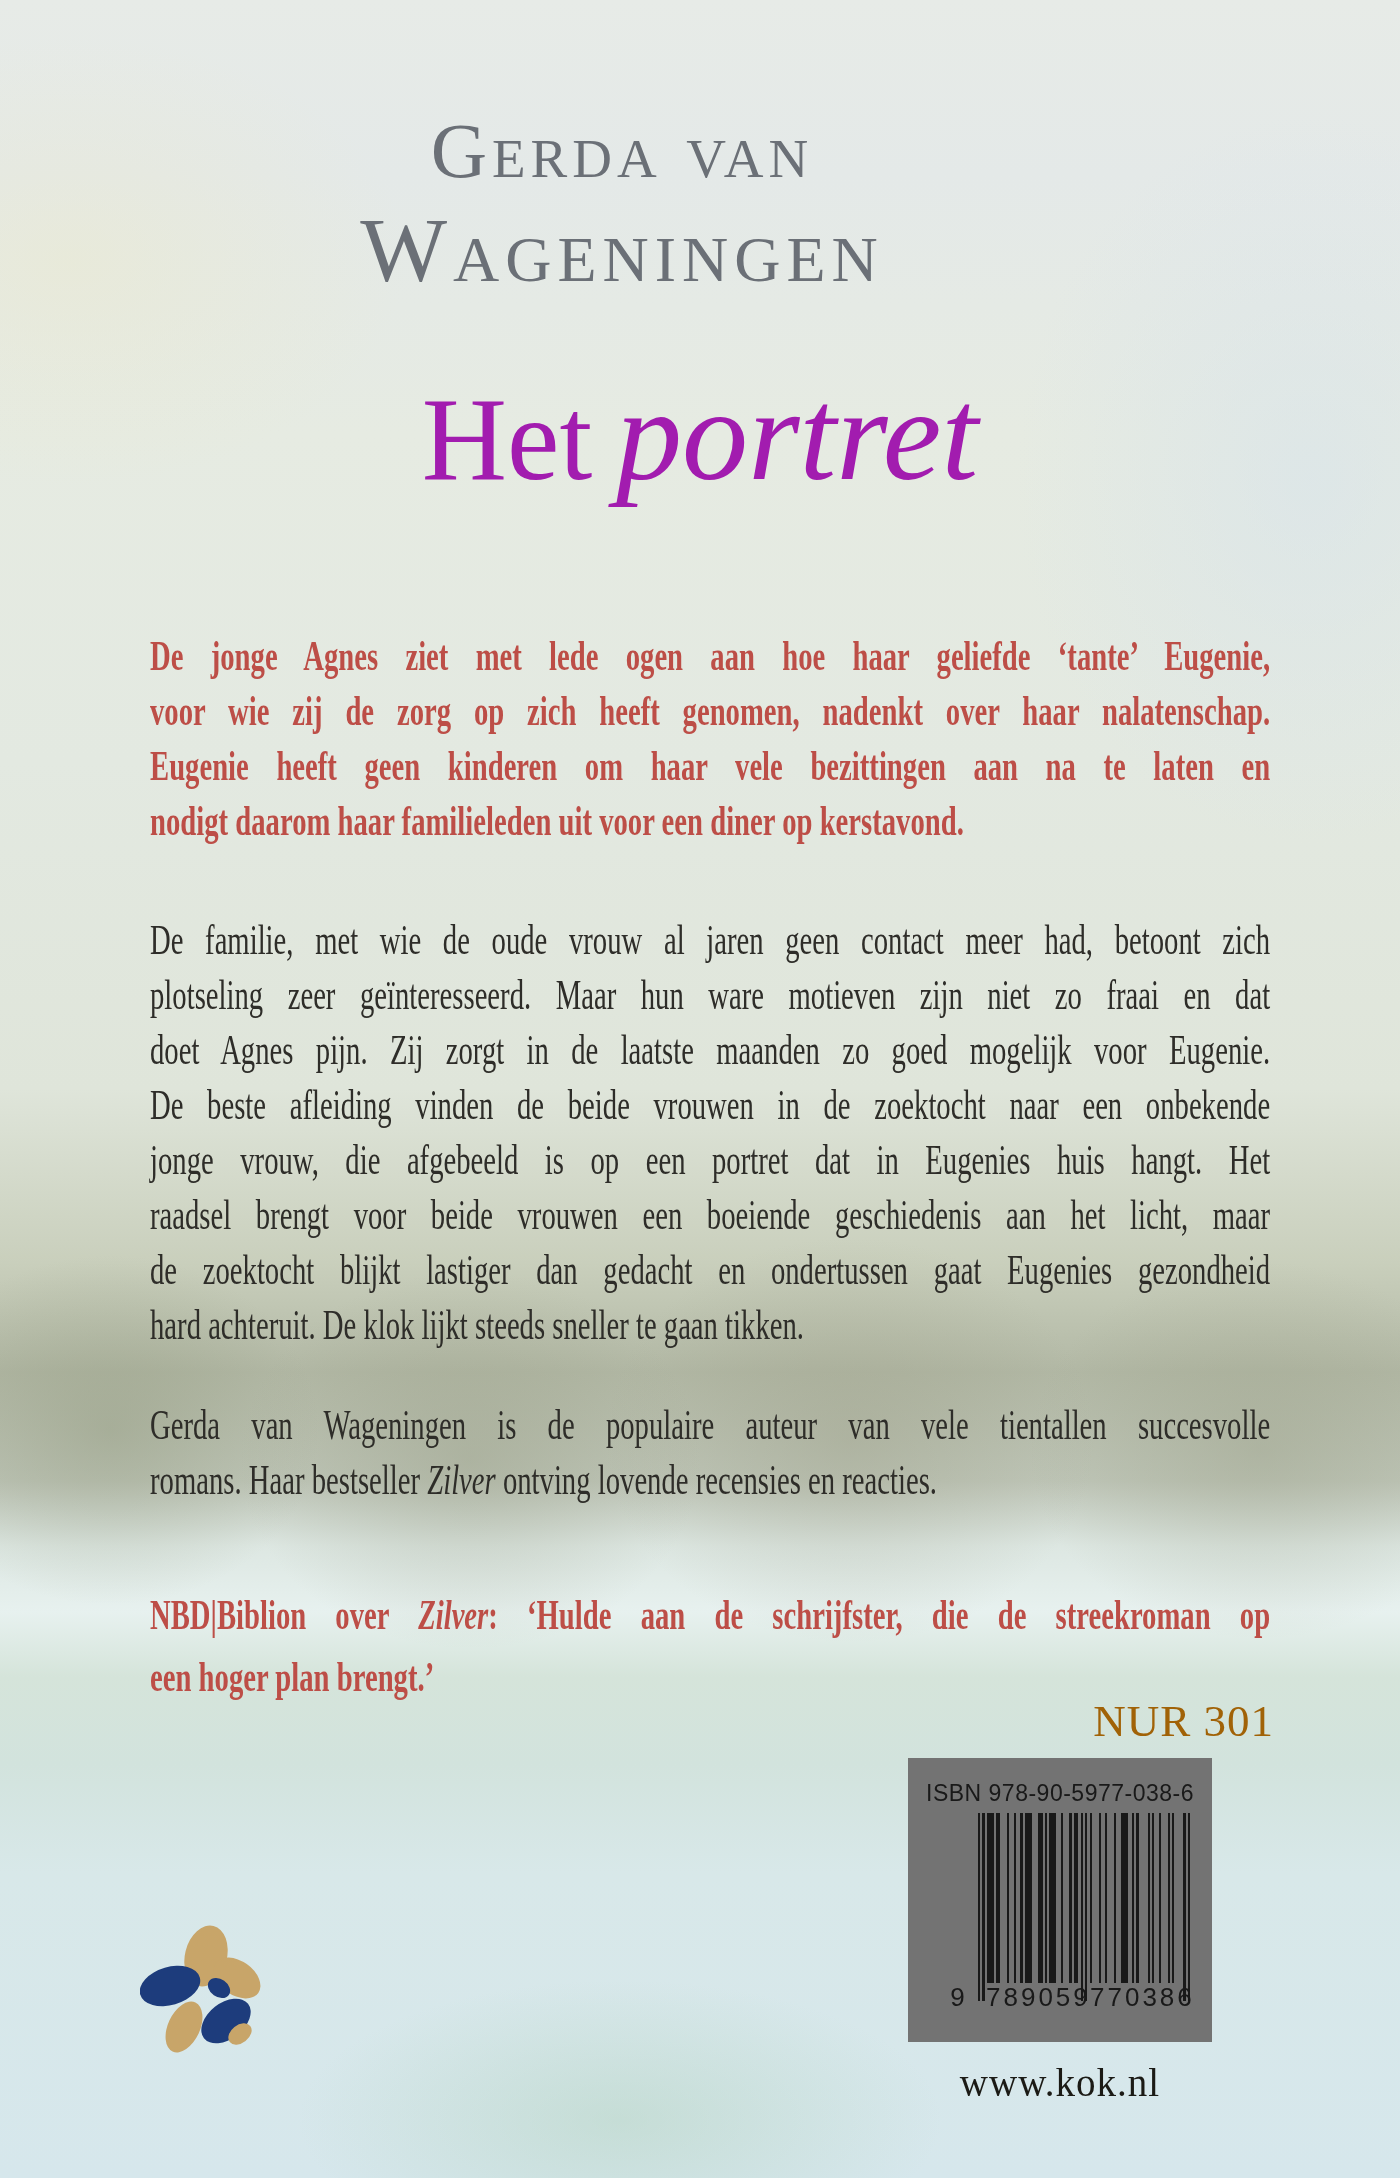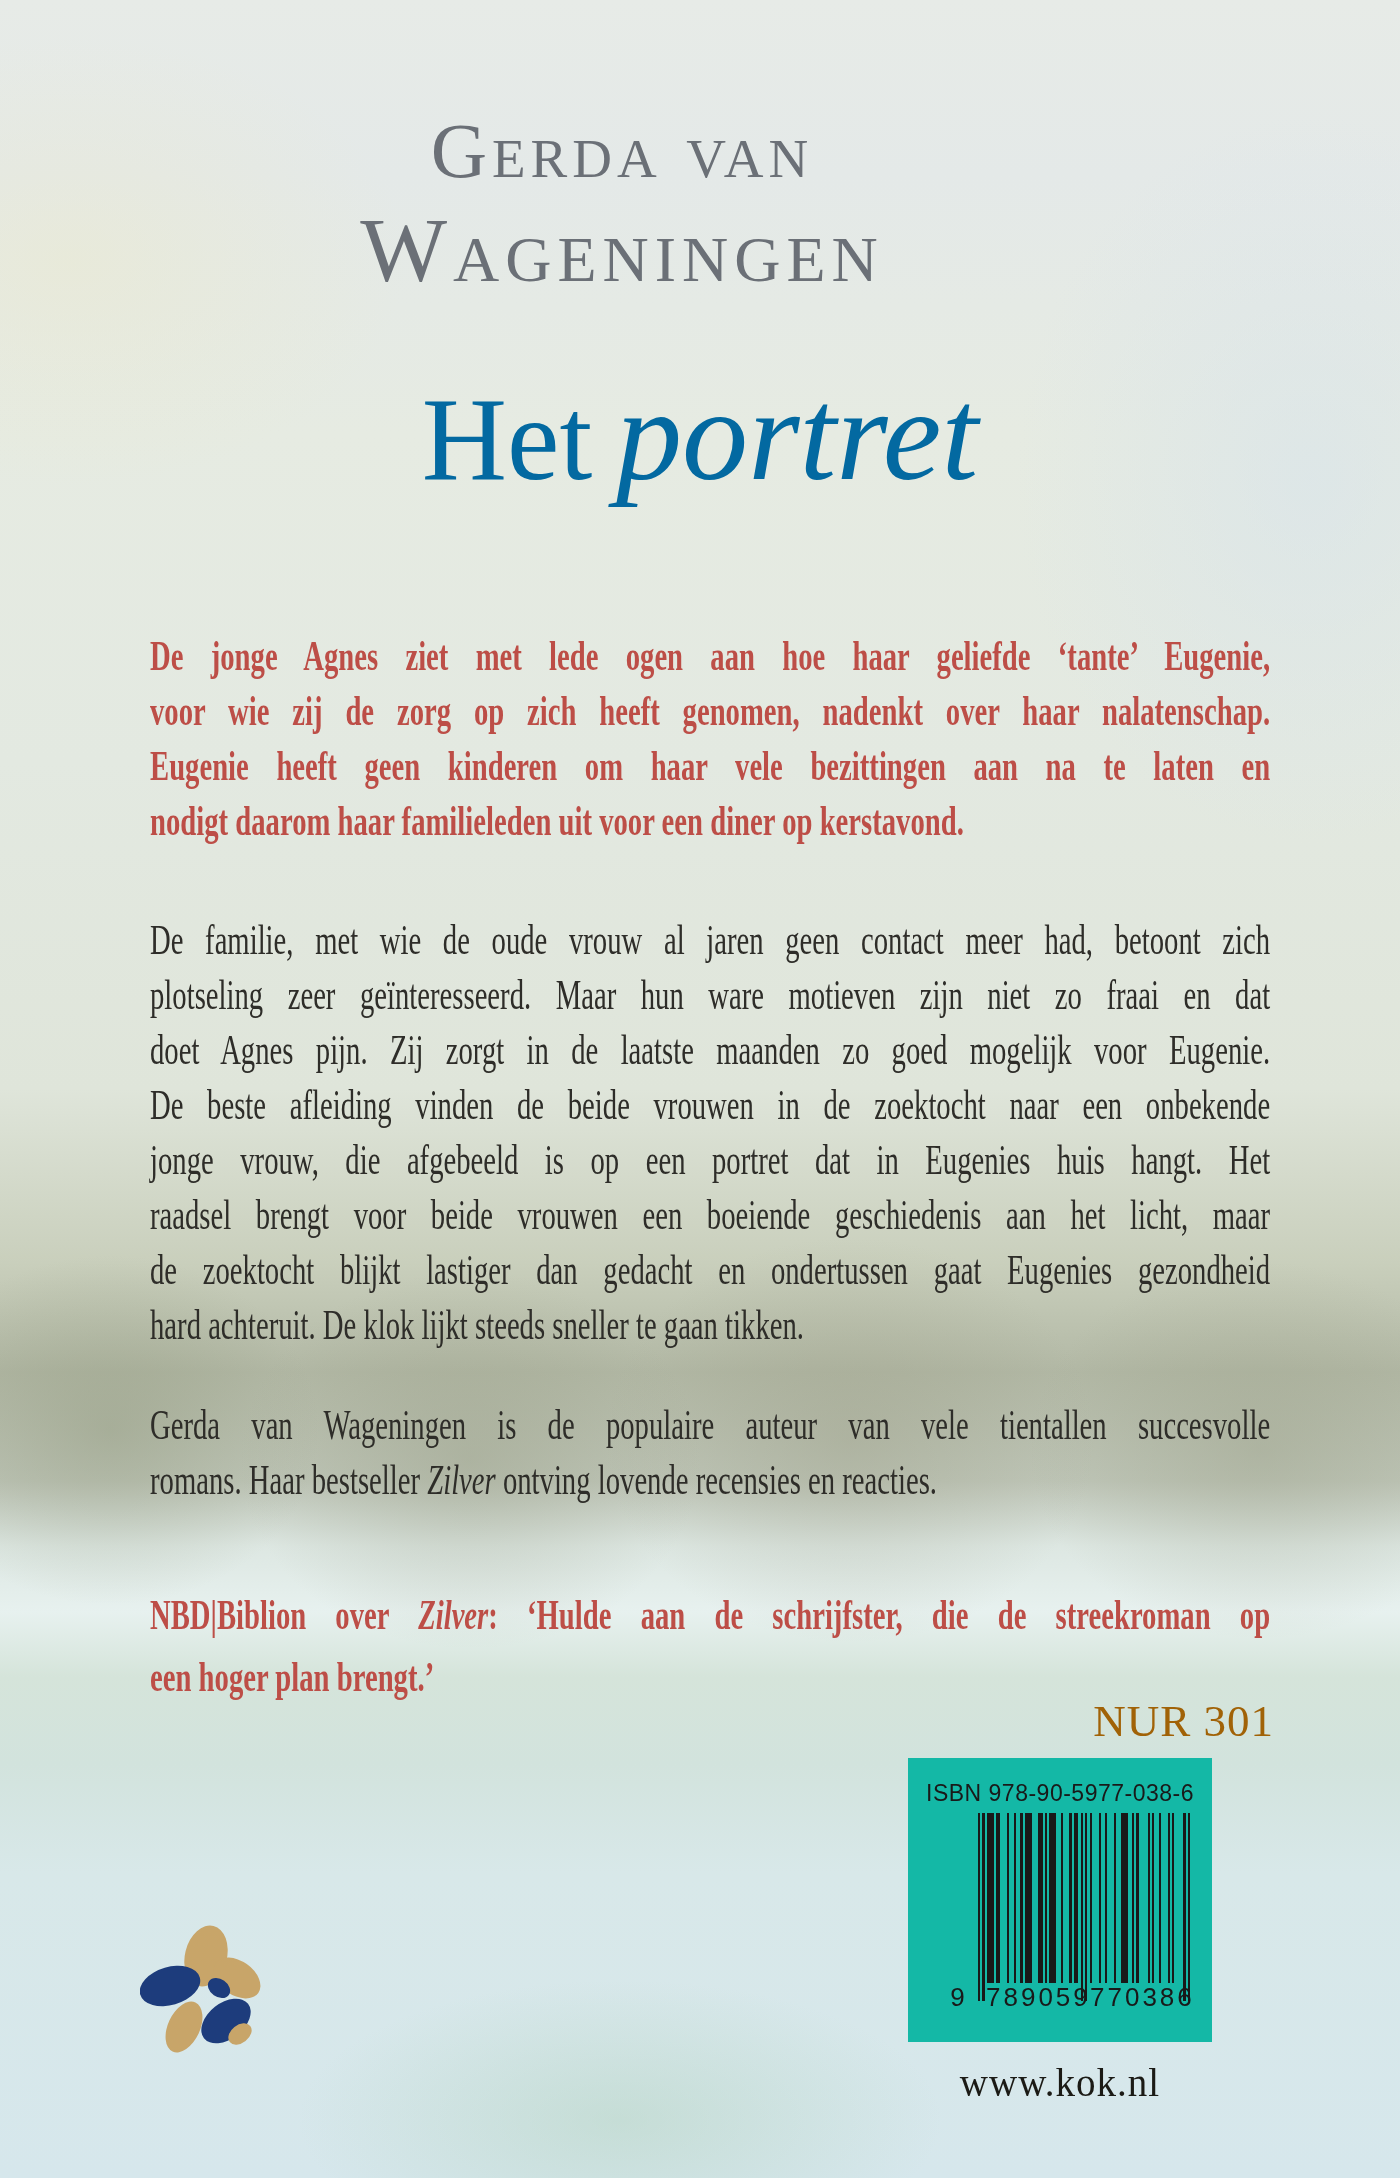--- a/index.html
+++ b/index.html
@@ -16,36 +16,36 @@
       radial-gradient(ellipse 460px 200px at 620px 2120px, rgba(172,206,182,0.40), transparent 70%),
       linear-gradient(180deg,
         #e7ebe7 0%, #e4e9e8 8%, #e6ebe2 20%, #e3e9e1 35%, #dfe5da 50%,
         #c9cfbc 58%, #b2b8a5 63%, #bfc6b8 68%, #dde7e2 71%, #e7f1ef 74%,
         #d5e4da 77%, #d2e3dd 81%, #d8e8e9 86%, #d6e7ec 100%);}
   .author-line{position:absolute;left:0;width:1244px;text-align:center;
        font-variant:small-caps;color:#6b7077;line-height:1;}
   .author-line.l1{top:112px;font-size:78px;letter-spacing:5px;}
   .author-line.l2{top:204px;font-size:92px;letter-spacing:6px;}
   .book-title{position:absolute;left:0;top:356px;width:1400px;text-align:center;
-       color:#0369a1;font-size:118px;line-height:1.2;}
+       color:#a21caf;font-size:118px;line-height:1.2;}
   .book-title .it{font-style:italic;font-size:1.12em;margin-left:0.18em;}
   .para{position:absolute;left:150px;width:1640px;
         transform:scaleX(0.683);transform-origin:0 0;}
   .para .line{white-space:nowrap;text-align:justify;text-align-last:justify;
         line-height:55px;font-size:42px;}
   .para .line.last{text-align-last:left;}
   .para.red{color:#bd4e47;font-weight:bold;top:629px;}
   .para.dark{color:#2e2d29;top:913px;}
   .para.bio{color:#2e2d29;top:1398px;}
   .para.quote{color:#bd4e47;font-weight:bold;top:1584px;}
   .para.quote .line{line-height:62px;}
   .nur{position:absolute;right:126px;top:1695px;font-size:45px;color:#a16207;
        letter-spacing:1px;}
   .barcode-box{position:absolute;left:908px;top:1758px;width:304px;height:284px;
-       background:#14b8a6;}
+       background:#737373;}
   .isbn{position:absolute;left:0;top:22px;width:304px;text-align:center;
        font-family:"Liberation Sans",sans-serif;font-size:23px;color:#191919;
        letter-spacing:0.5px;}
   .bars{position:absolute;left:70px;top:55px;}
   .bc-digit{position:absolute;font-family:"Liberation Sans",sans-serif;
        font-size:26px;color:#191919;top:224px;text-align:center;letter-spacing:3px;}
   .bc-first{left:38px;width:26px;}
   .bc-left{left:78px;width:94px;}
   .bc-right{left:182px;width:94px;}
   .website{position:absolute;left:908px;top:2060px;width:304px;text-align:center;

